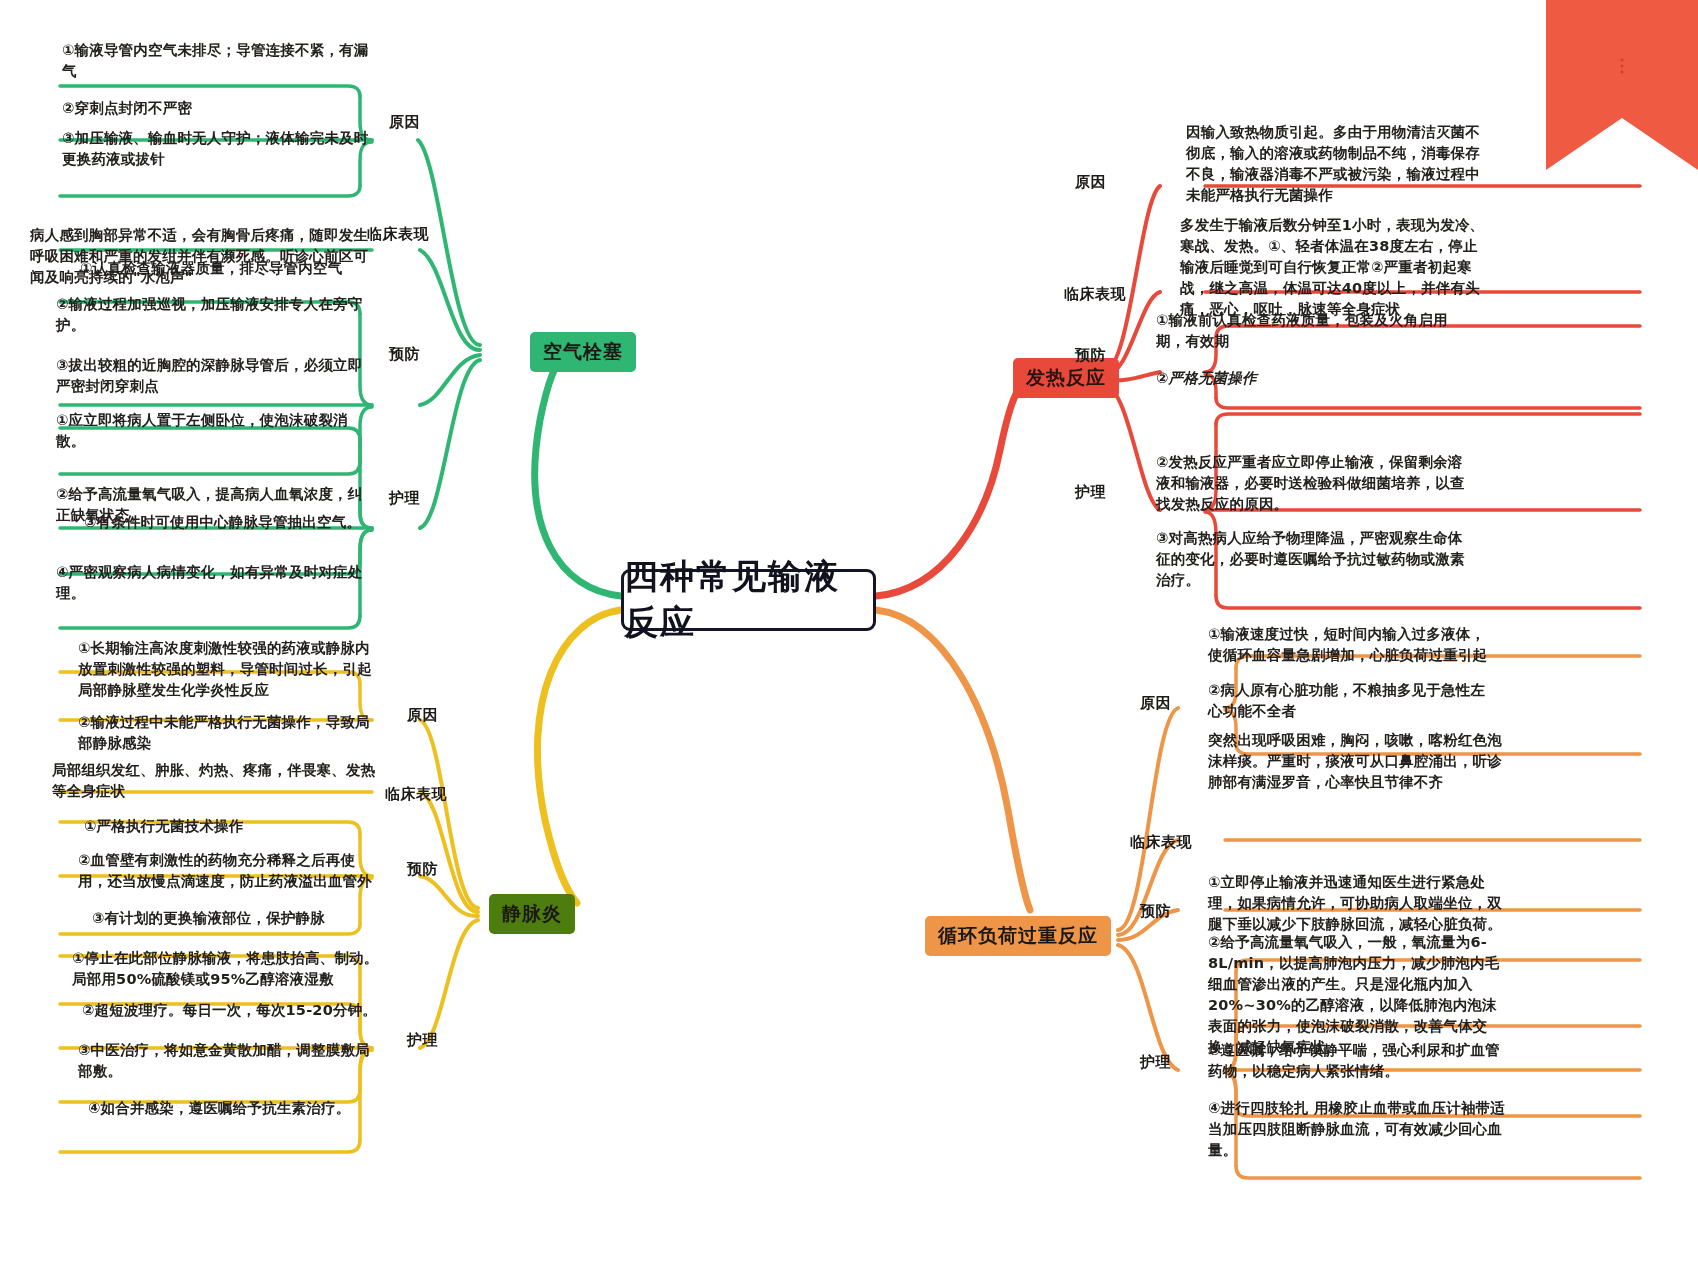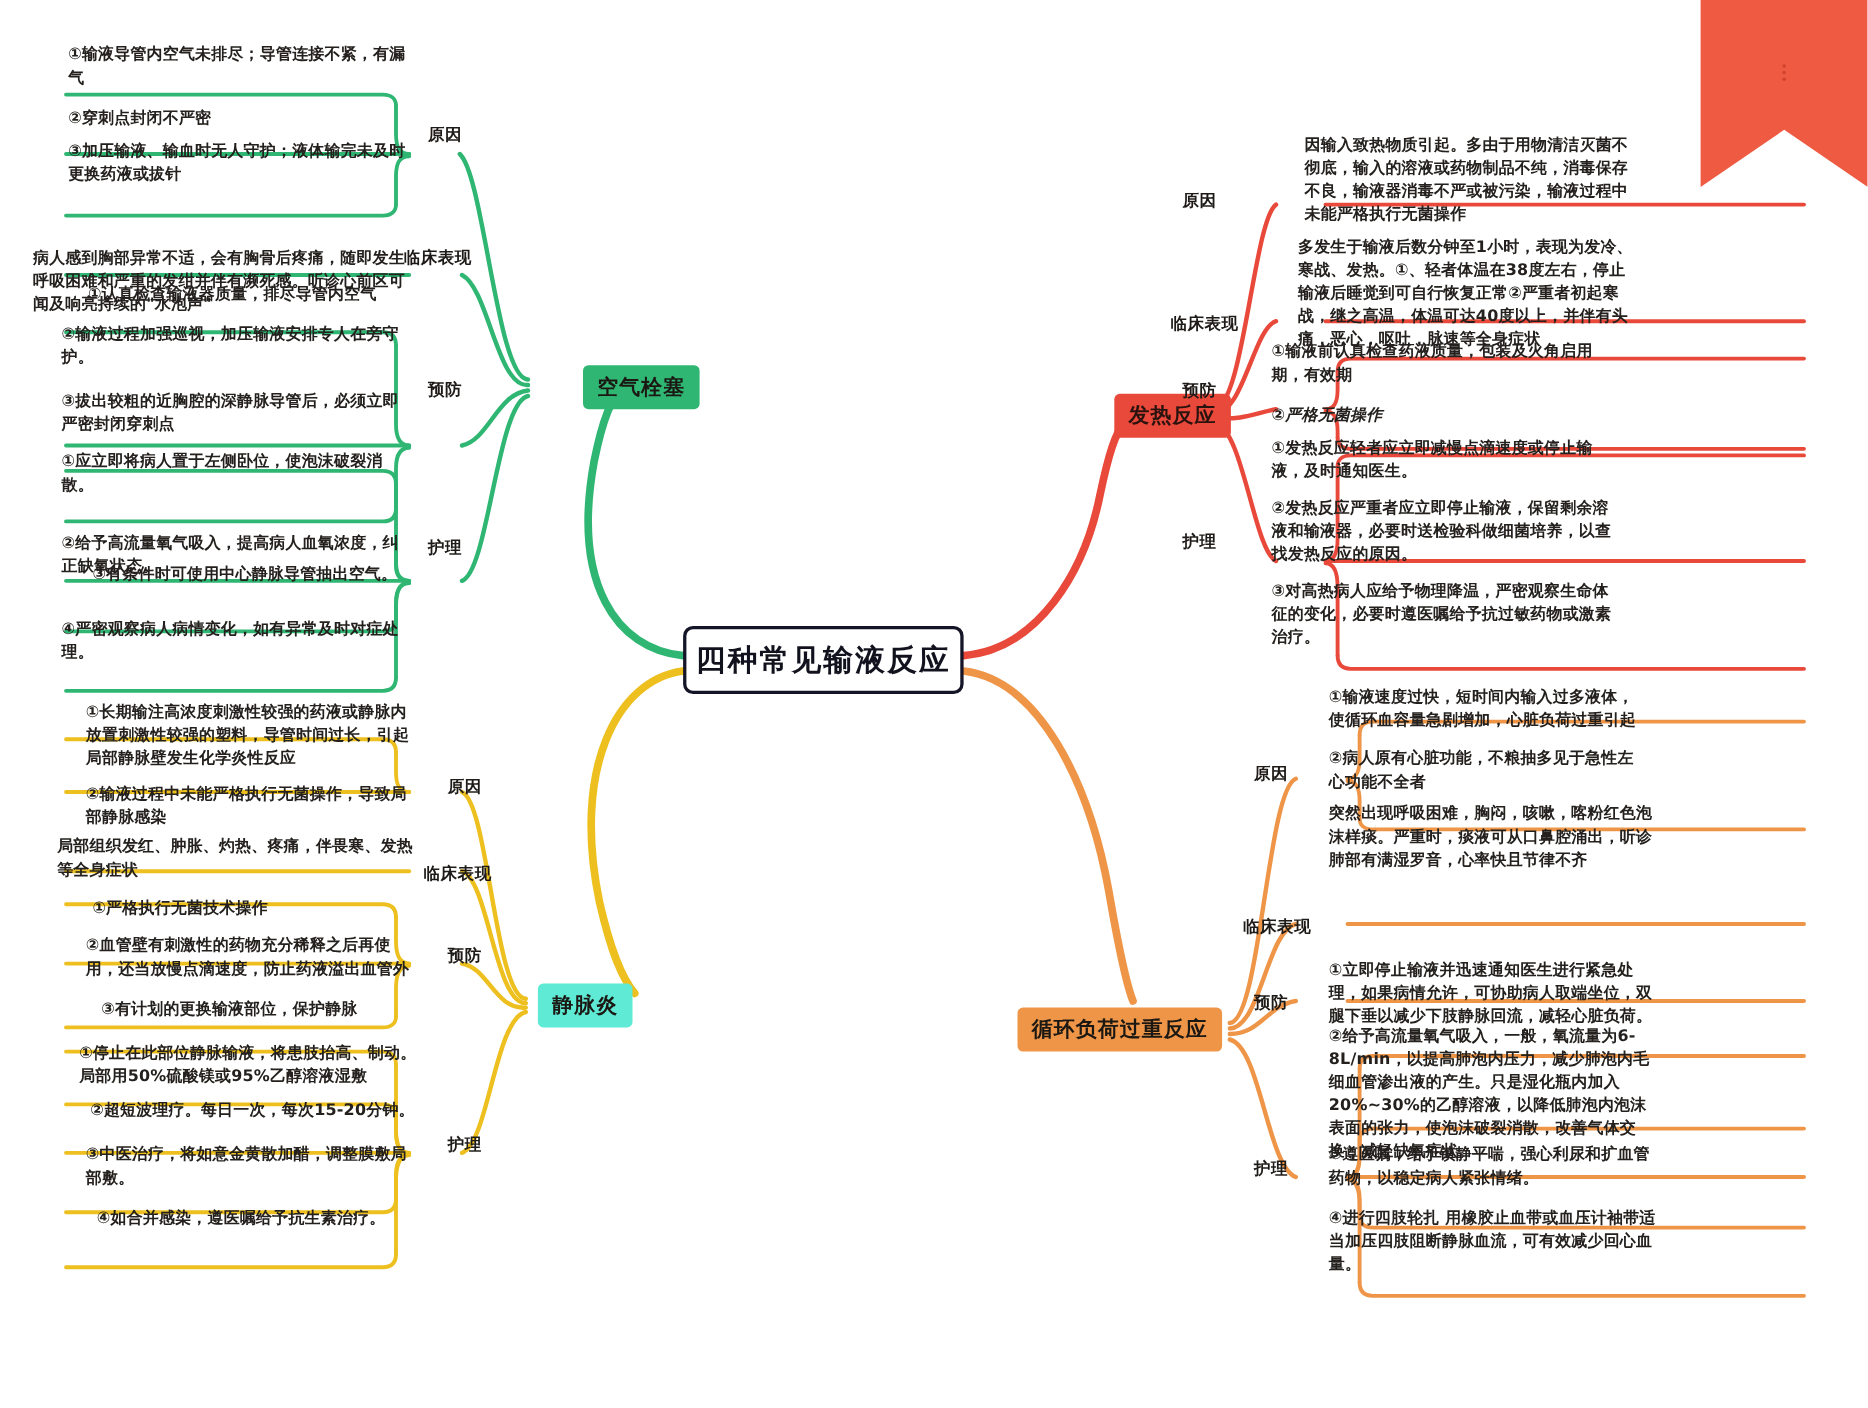--- a/index.html
+++ b/index.html
@@ -46,40 +46,40 @@
     font-size: 19px;
     font-weight: bold;
     color: #1b1814;
     padding: 7px 13px;
     border-radius: 5px;
     letter-spacing: 1px;
     white-space: nowrap;
   }
   .node-green  { background: #2fb673; }
   .node-red    { background: #e8493a; color:#2a120e; }
-  .node-yellow { background: #5eead4; }
+  .node-yellow { background: #4d7c0f; }
   .node-orange { background: #ee9547; }
 
   #center-node {
     position: absolute;
     left: 621px;
     top: 569px;
     width: 255px;
     height: 62px;
     border: 3.5px solid #151528;
     border-radius: 9px;
     background: #ffffff;
     display: flex;
     align-items: center;
     justify-content: center;
     box-sizing: border-box;
     z-index: 5;
   }
   #center-node span {
-    font-size: 27px;
+    font-size: 34px;
     font-weight: bold;
     color: #12121f;
     letter-spacing: 2px;
   }
   #corner-ribbon {
     position: absolute;
     right: 0;
     top: 0;
     width: 180px;
     height: 170px;
@@ -256,21 +256,20 @@
   <div class="leaf" style="left:56px; top:355px; width:320px;">③拔出较粗的近胸腔的深静脉导管后，必须立即严密封闭穿刺点</div>
   <div class="leaf" style="left:56px; top:410px; width:320px;">①应立即将病人置于左侧卧位，使泡沫破裂消散。</div>
   <div class="leaf" style="left:56px; top:484px; width:320px;">②给予高流量氧气吸入，提高病人血氧浓度，纠正缺氧状态。</div>
   <div class="leaf" style="left:84px; top:512px; width:296px;">③有条件时可使用中心静脉导管抽出空气。</div>
   <div class="leaf" style="left:56px; top:562px; width:320px;">④严密观察病人病情变化，如有异常及时对症处理。</div>
 
   <div class="leaf" style="left:1186px; top:122px; width:300px;">因输入致热物质引起。多由于用物清洁灭菌不彻底，输入的溶液或药物制品不纯，消毒保存不良，输液器消毒不严或被污染，输液过程中未能严格执行无菌操作</div>
   <div class="leaf" style="left:1180px; top:215px; width:310px;">多发生于输液后数分钟至1小时，表现为发冷、寒战、发热。①、轻者体温在38度左右，停止输液后睡觉到可自行恢复正常②严重者初起寒战，继之高温，体温可达40度以上，并伴有头痛，恶心，呕吐，脉速等全身症状</div>
   <div class="leaf" style="left:1156px; top:310px; width:316px;">①输液前认真检查药液质量，包装及火角启用期，有效期</div>
   <div class="leaf" style="left:1156px; top:368px; width:316px;font-style:italic;">②严格无菌操作</div>
-  <div class="leaf" style="left:1156px; top:398px; width:316px;">①发热反应轻者应立即减慢点滴速度或停止输液，及时通知医生。</div>
   <div class="leaf" style="left:1156px; top:452px; width:316px;">②发热反应严重者应立即停止输液，保留剩余溶液和输液器，必要时送检验科做细菌培养，以查找发热反应的原因。</div>
   <div class="leaf" style="left:1156px; top:528px; width:316px;">③对高热病人应给予物理降温，严密观察生命体征的变化，必要时遵医嘱给予抗过敏药物或激素治疗。</div>
 
   <div class="leaf" style="left:78px; top:638px; width:302px;">①长期输注高浓度刺激性较强的药液或静脉内放置刺激性较强的塑料，导管时间过长，引起局部静脉壁发生化学炎性反应</div>
   <div class="leaf" style="left:78px; top:712px; width:302px;">②输液过程中未能严格执行无菌操作，导致局部静脉感染</div>
   <div class="leaf" style="left:52px; top:760px; width:330px;">局部组织发红、肿胀、灼热、疼痛，伴畏寒、发热等全身症状</div>
   <div class="leaf" style="left:84px; top:816px; width:296px;">①严格执行无菌技术操作</div>
   <div class="leaf" style="left:78px; top:850px; width:302px;">②血管壁有刺激性的药物充分稀释之后再使用，还当放慢点滴速度，防止药液溢出血管外</div>
   <div class="leaf" style="left:92px; top:908px; width:290px;">③有计划的更换输液部位，保护静脉</div>
   <div class="leaf" style="left:72px; top:948px; width:308px;">①停止在此部位静脉输液，将患肢抬高、制动。局部用50%硫酸镁或95%乙醇溶液湿敷</div>

